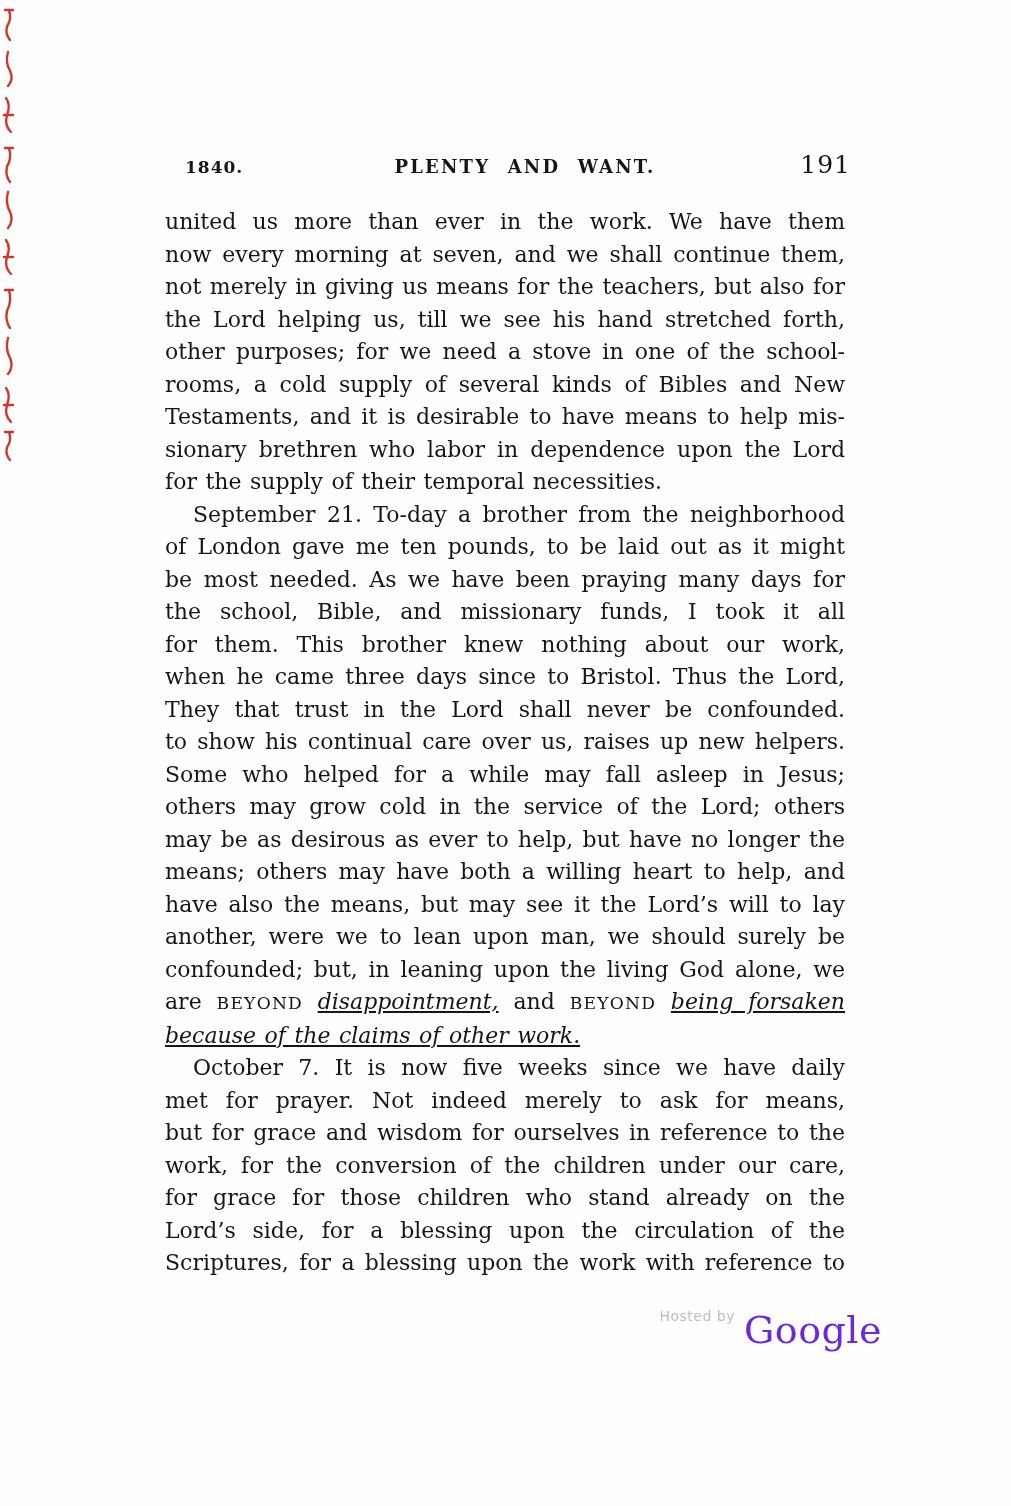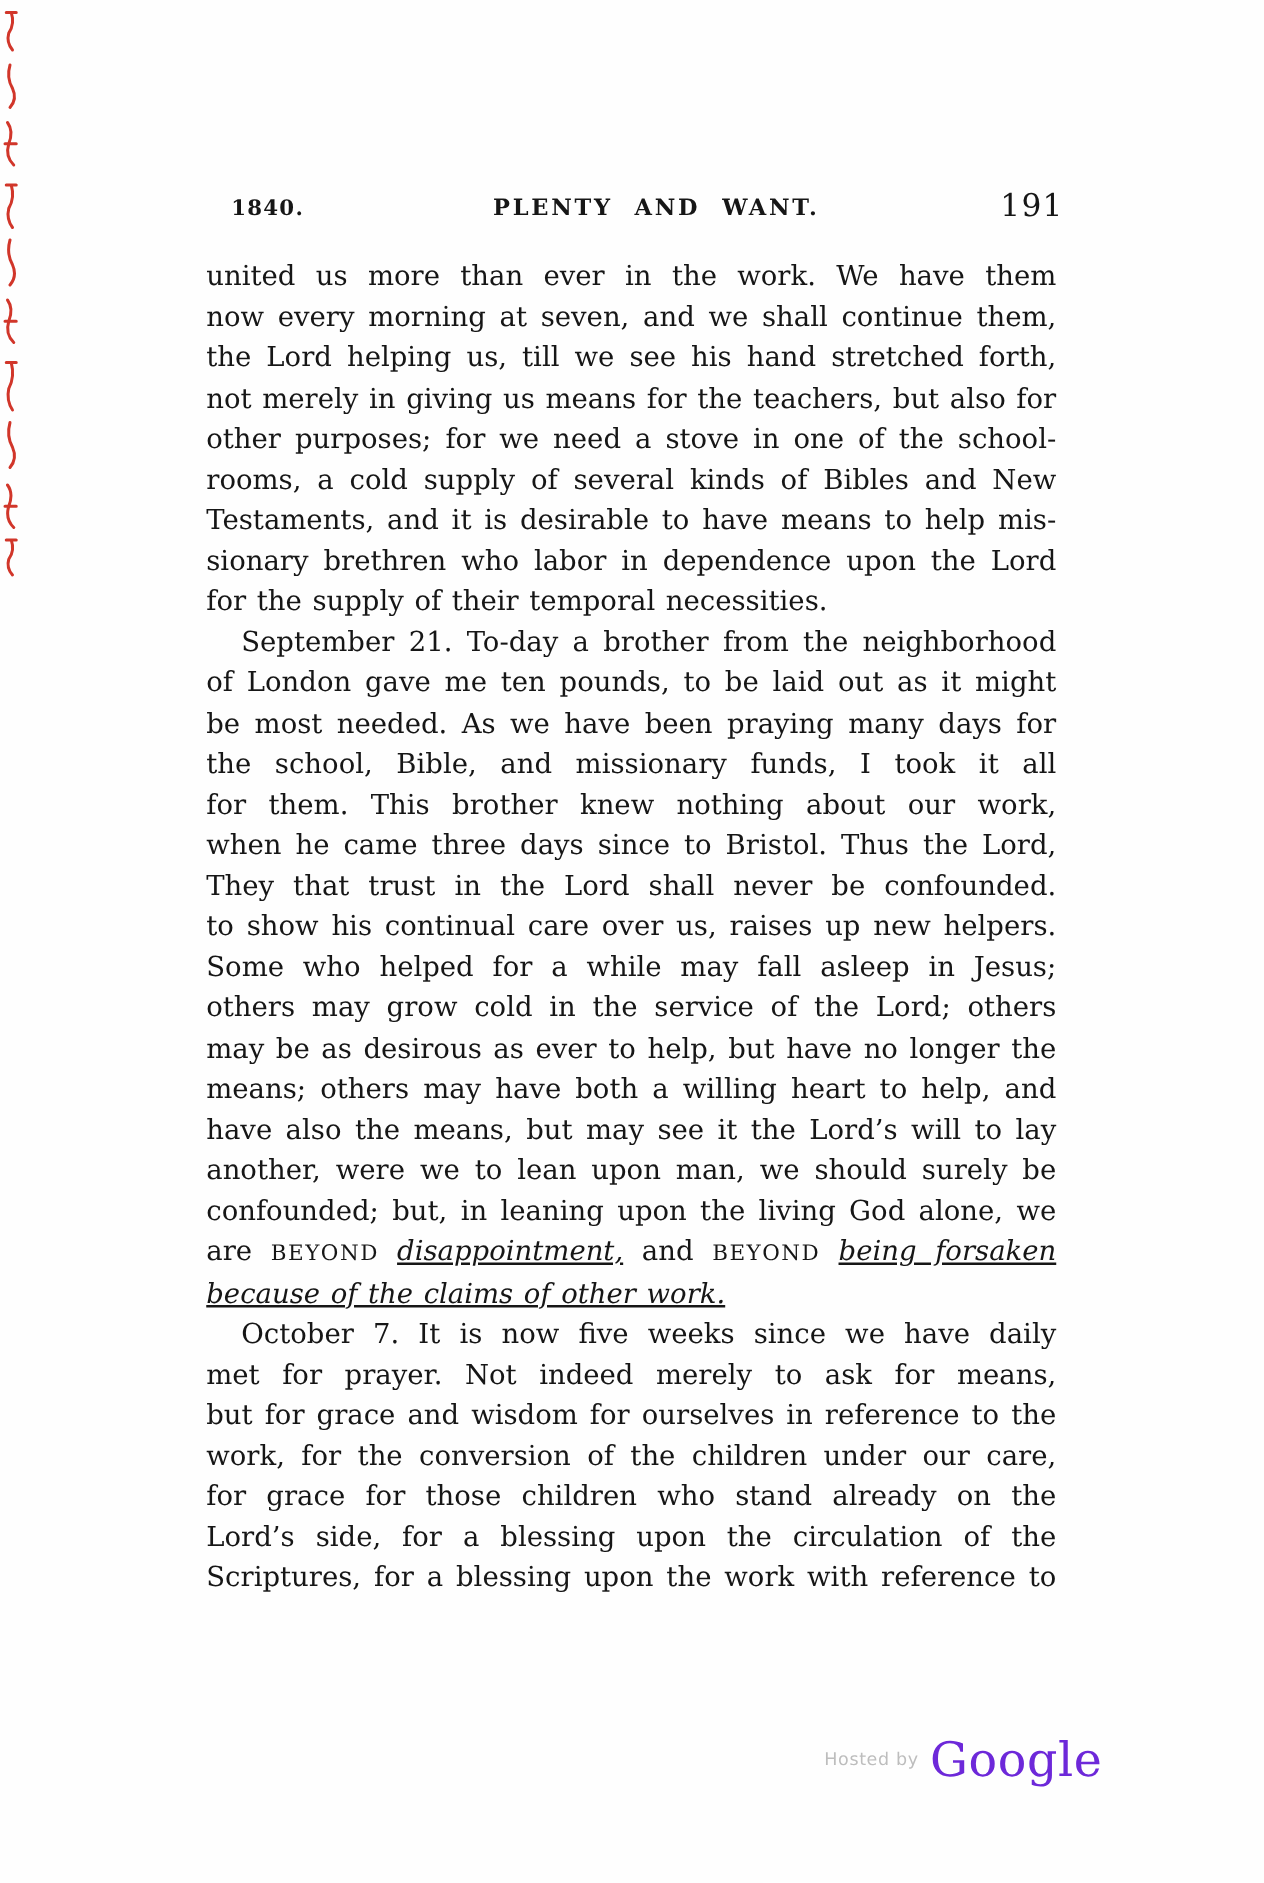--- a/index.html
+++ b/index.html
@@ -94,25 +94,25 @@
     text-decoration: underline;
   }
   .line .sc {
     font-size: 0.78em;
     letter-spacing: 1.2px;
     margin-top: 43px;
   }
   
   .watermark {
     position: absolute;
-    top: 1386px;
+    top: 1308px;
     left: 560px;
     width: 322px;
     display: flex;
-    align-items: center;
+    align-items: flex-start;
     justify-content: flex-end;
     gap: 9px;
   }
   .watermark .hosted {
     font-family: "DejaVu Sans", sans-serif;
     font-size: 14px;
     color: #bdbdbd;
     letter-spacing: 0.5px;
   }
   .watermark .google {
@@ -142,22 +142,22 @@
 
   <div class="header">
     <span class="year">1840.</span>
     <span class="title">PLENTY AND WANT.</span>
     <span class="pagenum">191</span>
   </div>
 
   <div class="bodytext" id="body-text">
       <div class="line"><span>united us more than ever in the work. We have them</span></div>
       <div class="line"><span>now every morning at seven, and we shall continue them,</span></div>
+      <div class="line"><span>not merely in giving us means for the teachers, but also for</span></div>
       <div class="line"><span>the Lord helping us, till we see his hand stretched forth,</span></div>
-      <div class="line"><span>not merely in giving us means for the teachers, but also for</span></div>
       <div class="line"><span>other purposes; for we need a stove in one of the school-</span></div>
       <div class="line"><span>rooms, a cold supply of several kinds of Bibles and New</span></div>
       <div class="line"><span>Testaments, and it is desirable to have means to help mis-</span></div>
       <div class="line"><span>sionary brethren who labor in dependence upon the Lord</span></div>
       <div class="line para-end"><span>for the supply of their temporal necessities.</span></div>
       <div class="line indent"><span>September 21. To-day a brother from the neighborhood</span></div>
       <div class="line"><span>of London gave me ten pounds, to be laid out as it might</span></div>
       <div class="line"><span>be most needed. As we have been praying many days for</span></div>
       <div class="line"><span>the school, Bible, and missionary funds, I took it all</span></div>
       <div class="line"><span>for them. This brother knew nothing about our work,</span></div>

